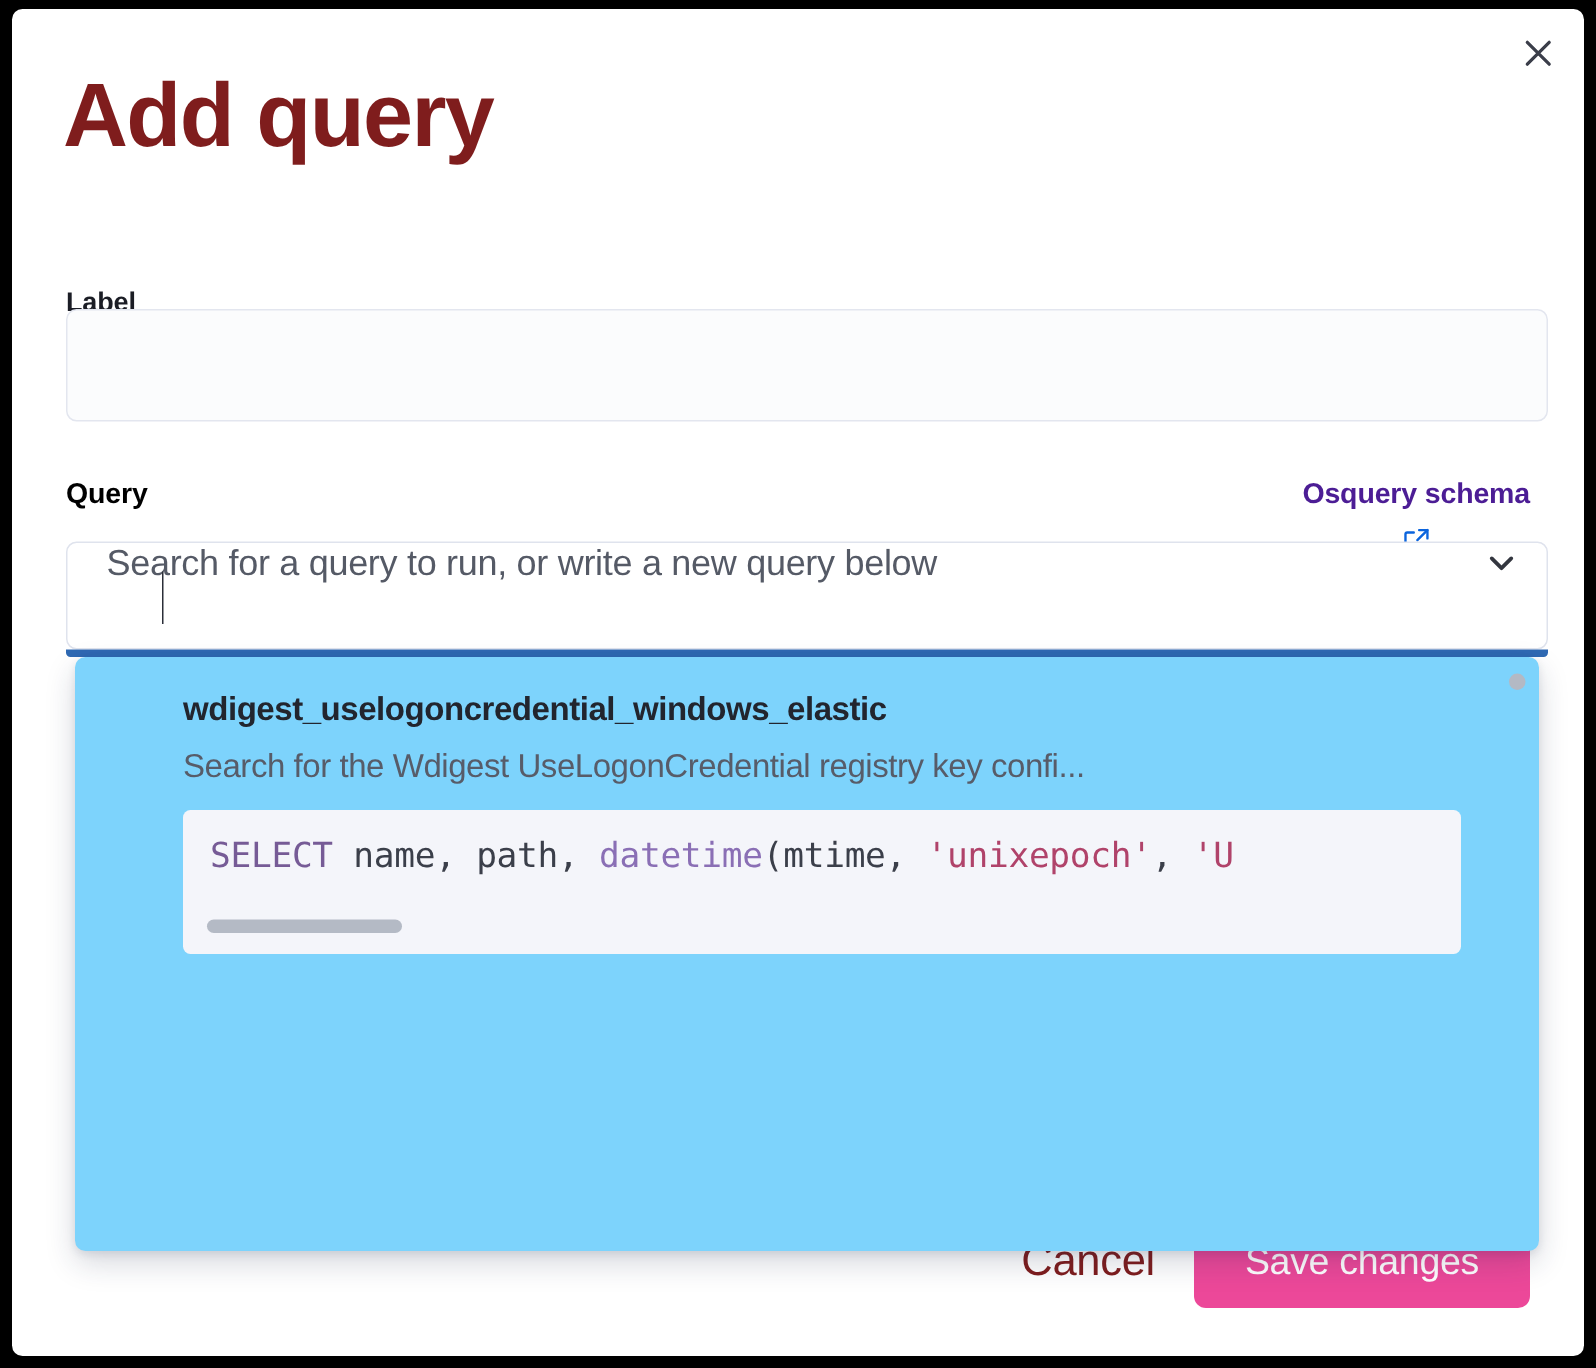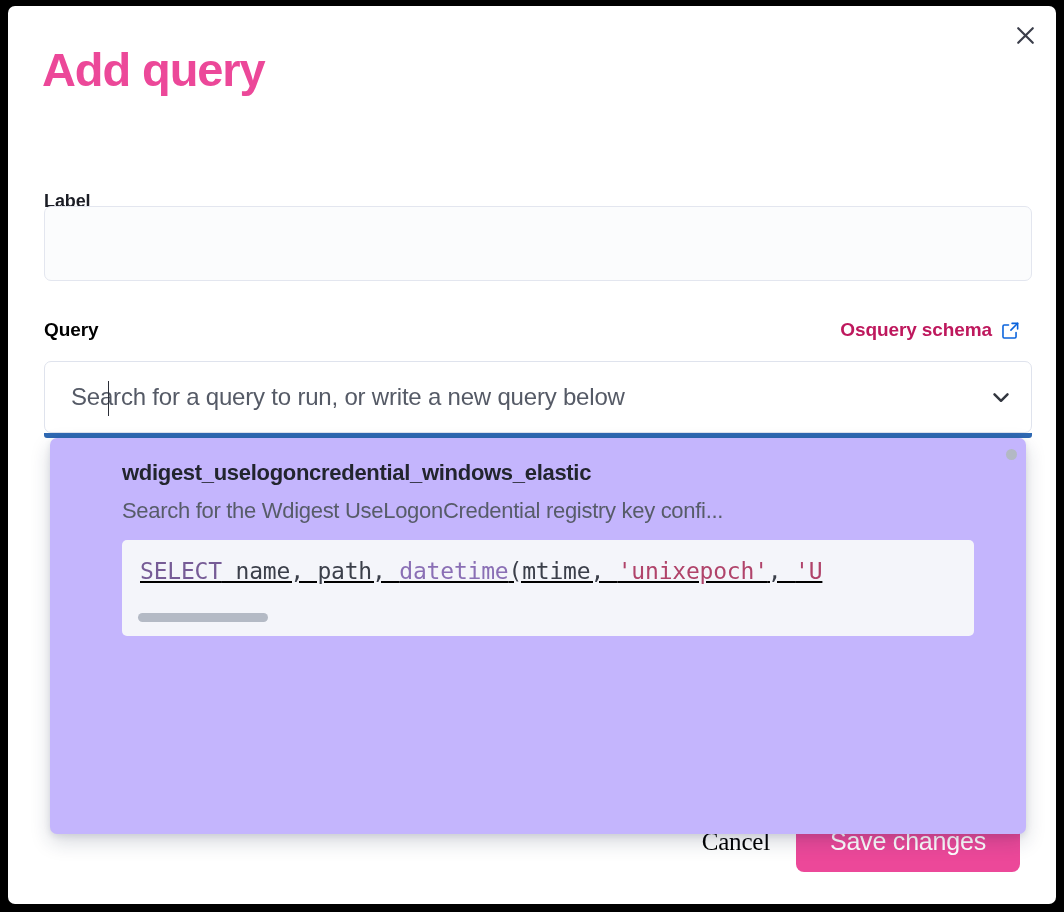--- a/index.html
+++ b/index.html
@@ -35,24 +35,24 @@
     display: flex; align-items: center; justify-content: center;
     cursor: pointer;
     background: none; border: none; padding: 0;
   }
   .close-btn svg { display: block; }
 
   
   .modal-title {
     position: absolute;
     left: 34px; top: 38px;
-    font-size: 47px;
+    font-size: 60px;
     font-weight: 700;
     letter-spacing: -1.1px;
-    color: #ec4899;
+    color: #7f1d1d;
     margin: 0;
     line-height: 1.1;
   }
 
   
   .field-label {
     position: absolute;
     left: 36px; top: 161px;
     font-size: 18px;
     font-weight: 700;
@@ -83,37 +83,38 @@
     font-weight: 700;
     color: #000000;
     letter-spacing: -0.1px;
   }
   .schema-link {
     position: absolute;
     right: 36px; top: 313px;
     display: flex; align-items: center; gap: 9px;
     font-size: 19px;
     font-weight: 700;
-    color: #be185d;
+    color: #4c1d95;
     text-decoration: none;
     letter-spacing: -0.1px;
     cursor: pointer;
+    flex-direction: column;
   }
   .schema-link svg { display: block; margin-top: 1px; }
 
   
   .combo {
     position: absolute;
     left: 36px; top: 355px;
     width: 988px; height: 72px;
     background: #ffffff;
     border: 1px solid #dfe3ed;
     border-radius: 7px;
     display: flex;
-    align-items: center;
+    align-items: flex-start;
   }
   .combo-caret {
     position: absolute;
     left: 63px; top: 19px;
     width: 1px; height: 35px;
     background: #2b2e38;
   }
   .combo-input {
     flex: 1;
     border: none;
@@ -140,24 +141,24 @@
   }
 
   
   .footer {
     position: absolute;
     right: 36px; bottom: 32px;
     display: flex; align-items: center; gap: 22px;
   }
   .btn-cancel {
     background: none; border: none;
-    font-family: Liberation Serif, serif;
-    font-size: 25px;
+    font-family: Liberation Sans, sans-serif;
+    font-size: 29px;
     font-weight: 400;
-    color: #000000;
+    color: #7f1d1d;
     cursor: pointer;
     padding: 10px 4px;
     letter-spacing: -0.2px;
   }
   .btn-save {
     background: #ec4899;
     border: none;
     border-radius: 8px;
     font-family: "Liberation Sans", sans-serif;
     font-size: 25px;
@@ -166,21 +167,21 @@
     cursor: pointer;
     padding: 16px 34px;
     letter-spacing: -0.2px;
   }
 
   
   .dropdown {
     position: absolute;
     left: 42px; top: 432px;
     width: 976px; height: 396px;
-    background: #c4b5fd;
+    background: #7dd3fc;
     border-radius: 7px;
     box-shadow: 0 8px 20px rgba(30,40,70,0.18), 0 2px 6px rgba(30,40,70,0.10);
     overflow: hidden;
     z-index: 5;
   }
   .dd-scroll-dot {
     position: absolute;
     right: 9px; top: 11px;
     width: 11px; height: 11px;
     border-radius: 6px;
@@ -210,21 +211,20 @@
     overflow: hidden;
   }
   .dd-code {
     background: #f4f5fa;
     border-radius: 5px;
     padding: 16px 0 0 0;
     margin-right: 22px;
     position: relative;
     overflow: hidden;
     height: 96px;
-    text-decoration: underline;
   }
   .dd-code.short { height: 55px; padding-bottom: 0; }
   .dd-code pre {
     margin: 0;
     padding: 0 18px;
     font-family: "DejaVu Sans Mono", monospace;
     font-size: 23px;
     line-height: 1.35;
     white-space: nowrap;
     overflow: hidden;

